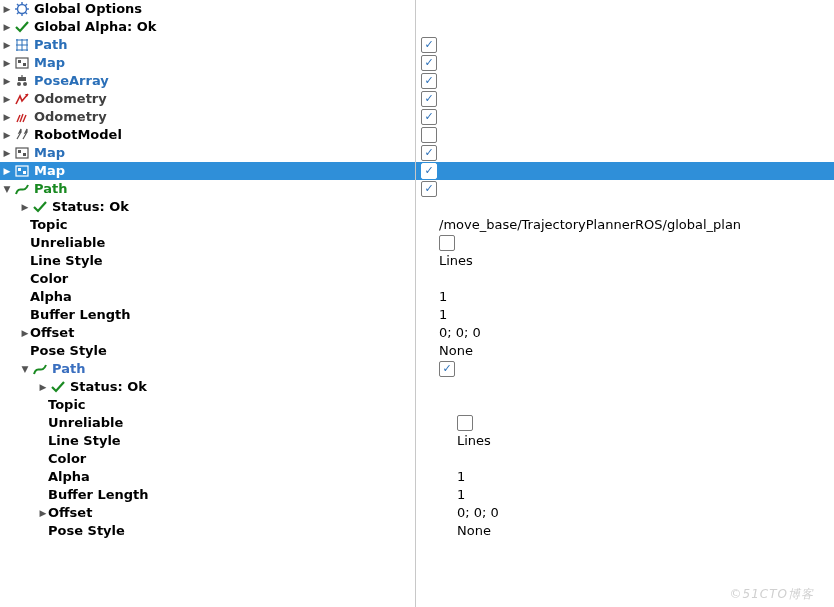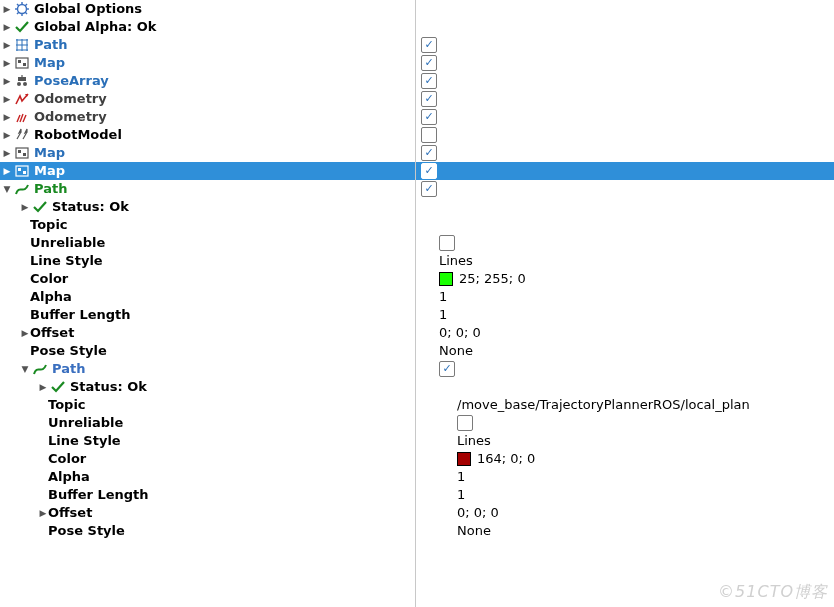--- a/index.html
+++ b/index.html
@@ -15,21 +15,21 @@
   .bold{font-weight:700}
   .c-blue{color:#2a6fb8}
   .c-blue2{color:#3a6fbf}
   .c-red{color:#404040}
   .c-green{color:#1a8a22}
   .row.selected .lbl{color:#fff}
   .swatch{display:inline-block;width:12px;height:12px;border:1px solid #000;margin-right:6px;vertical-align:middle}
   .chk{display:inline-flex;width:14px;height:14px;border:1px solid #7a7a7a;border-radius:2px;background:#fff;align-items:center;justify-content:center;font-size:11px;color:#2a6fb8;cursor:pointer}
   .chk.sel{border-color:#fff;background:#fff;color:#2a6fb8}
   .divider{position:absolute;left:415px;top:0;width:1px;height:607px;background:#c8c8c8}
-  .watermark{position:absolute;right:6px;bottom:4px;color:#d0d0d0;font-size:16px;font-style:italic;letter-spacing:1px;pointer-events:none}
+  .watermark{position:absolute;right:20px;bottom:4px;color:#d0d0d0;font-size:12px;font-style:italic;letter-spacing:1px;pointer-events:none}
   
   svg{display:block}
 </style>
 </head>
 <body>
 
 <div class="panel">
   <div id="tree">
       <div class="row">
         <div class="left" style="padding-left: 2px;">
@@ -228,20 +228,23 @@
           <span class="lbl ">Status: Ok</span>
         </div>
         <div class="right"></div>
       </div>
       <div class="row">
         <div class="left" style="padding-left: 20px;">
           <span class="tri blank">▶</span>
           <span class="ico" style="width: 0px; margin: 0px;"></span>
           <span class="lbl ">Topic</span>
         </div>
+        <div class="right">
+          <span>/move_base/TrajectoryPlannerROS/global_plan</span>
+        </div>
       </div>
       <div class="row">
         <div class="left" style="padding-left: 20px;">
           <span class="tri blank">▶</span>
           <span class="ico" style="width: 0px; margin: 0px;"></span>
           <span class="lbl ">Unreliable</span>
         </div>
         <div class="right">
           <span class="chk"></span>
         </div>
@@ -255,24 +258,20 @@
         <div class="right">
           <span>Lines</span>
         </div>
       </div>
       <div class="row">
         <div class="left" style="padding-left: 20px;">
           <span class="tri blank">▶</span>
           <span class="ico" style="width: 0px; margin: 0px;"></span>
           <span class="lbl ">Color</span>
         </div>
-        <div class="right">
-          <span class="swatch" style="background: rgb(25, 255, 0);"></span>
-          <span>25; 255; 0</span>
-        </div>
       </div>
       <div class="row">
         <div class="left" style="padding-left: 20px;">
           <span class="tri blank">▶</span>
           <span class="ico" style="width: 0px; margin: 0px;"></span>
           <span class="lbl ">Alpha</span>
         </div>
         <div class="right">
           <span>1</span>
         </div>
@@ -332,23 +331,20 @@
           <span class="lbl ">Status: Ok</span>
         </div>
         <div class="right"></div>
       </div>
       <div class="row">
         <div class="left" style="padding-left: 38px;">
           <span class="tri blank">▶</span>
           <span class="ico" style="width: 0px; margin: 0px;"></span>
           <span class="lbl ">Topic</span>
         </div>
-        <div class="right">
-          <span>/move_base/TrajectoryPlannerROS/local_plan</span>
-        </div>
       </div>
       <div class="row">
         <div class="left" style="padding-left: 38px;">
           <span class="tri blank">▶</span>
           <span class="ico" style="width: 0px; margin: 0px;"></span>
           <span class="lbl ">Unreliable</span>
         </div>
         <div class="right">
           <span class="chk"></span>
         </div>
@@ -361,24 +357,20 @@
         </div>
         <div class="right">
           <span>Lines</span>
         </div>
       </div>
       <div class="row">
         <div class="left" style="padding-left: 38px;">
           <span class="tri blank">▶</span>
           <span class="ico" style="width: 0px; margin: 0px;"></span>
           <span class="lbl ">Color</span>
-        </div>
-        <div class="right">
-          <span class="swatch" style="background: rgb(164, 0, 0);"></span>
-          <span>164; 0; 0</span>
         </div>
       </div>
       <div class="row">
         <div class="left" style="padding-left: 38px;">
           <span class="tri blank">▶</span>
           <span class="ico" style="width: 0px; margin: 0px;"></span>
           <span class="lbl ">Alpha</span>
         </div>
         <div class="right">
           <span>1</span>

